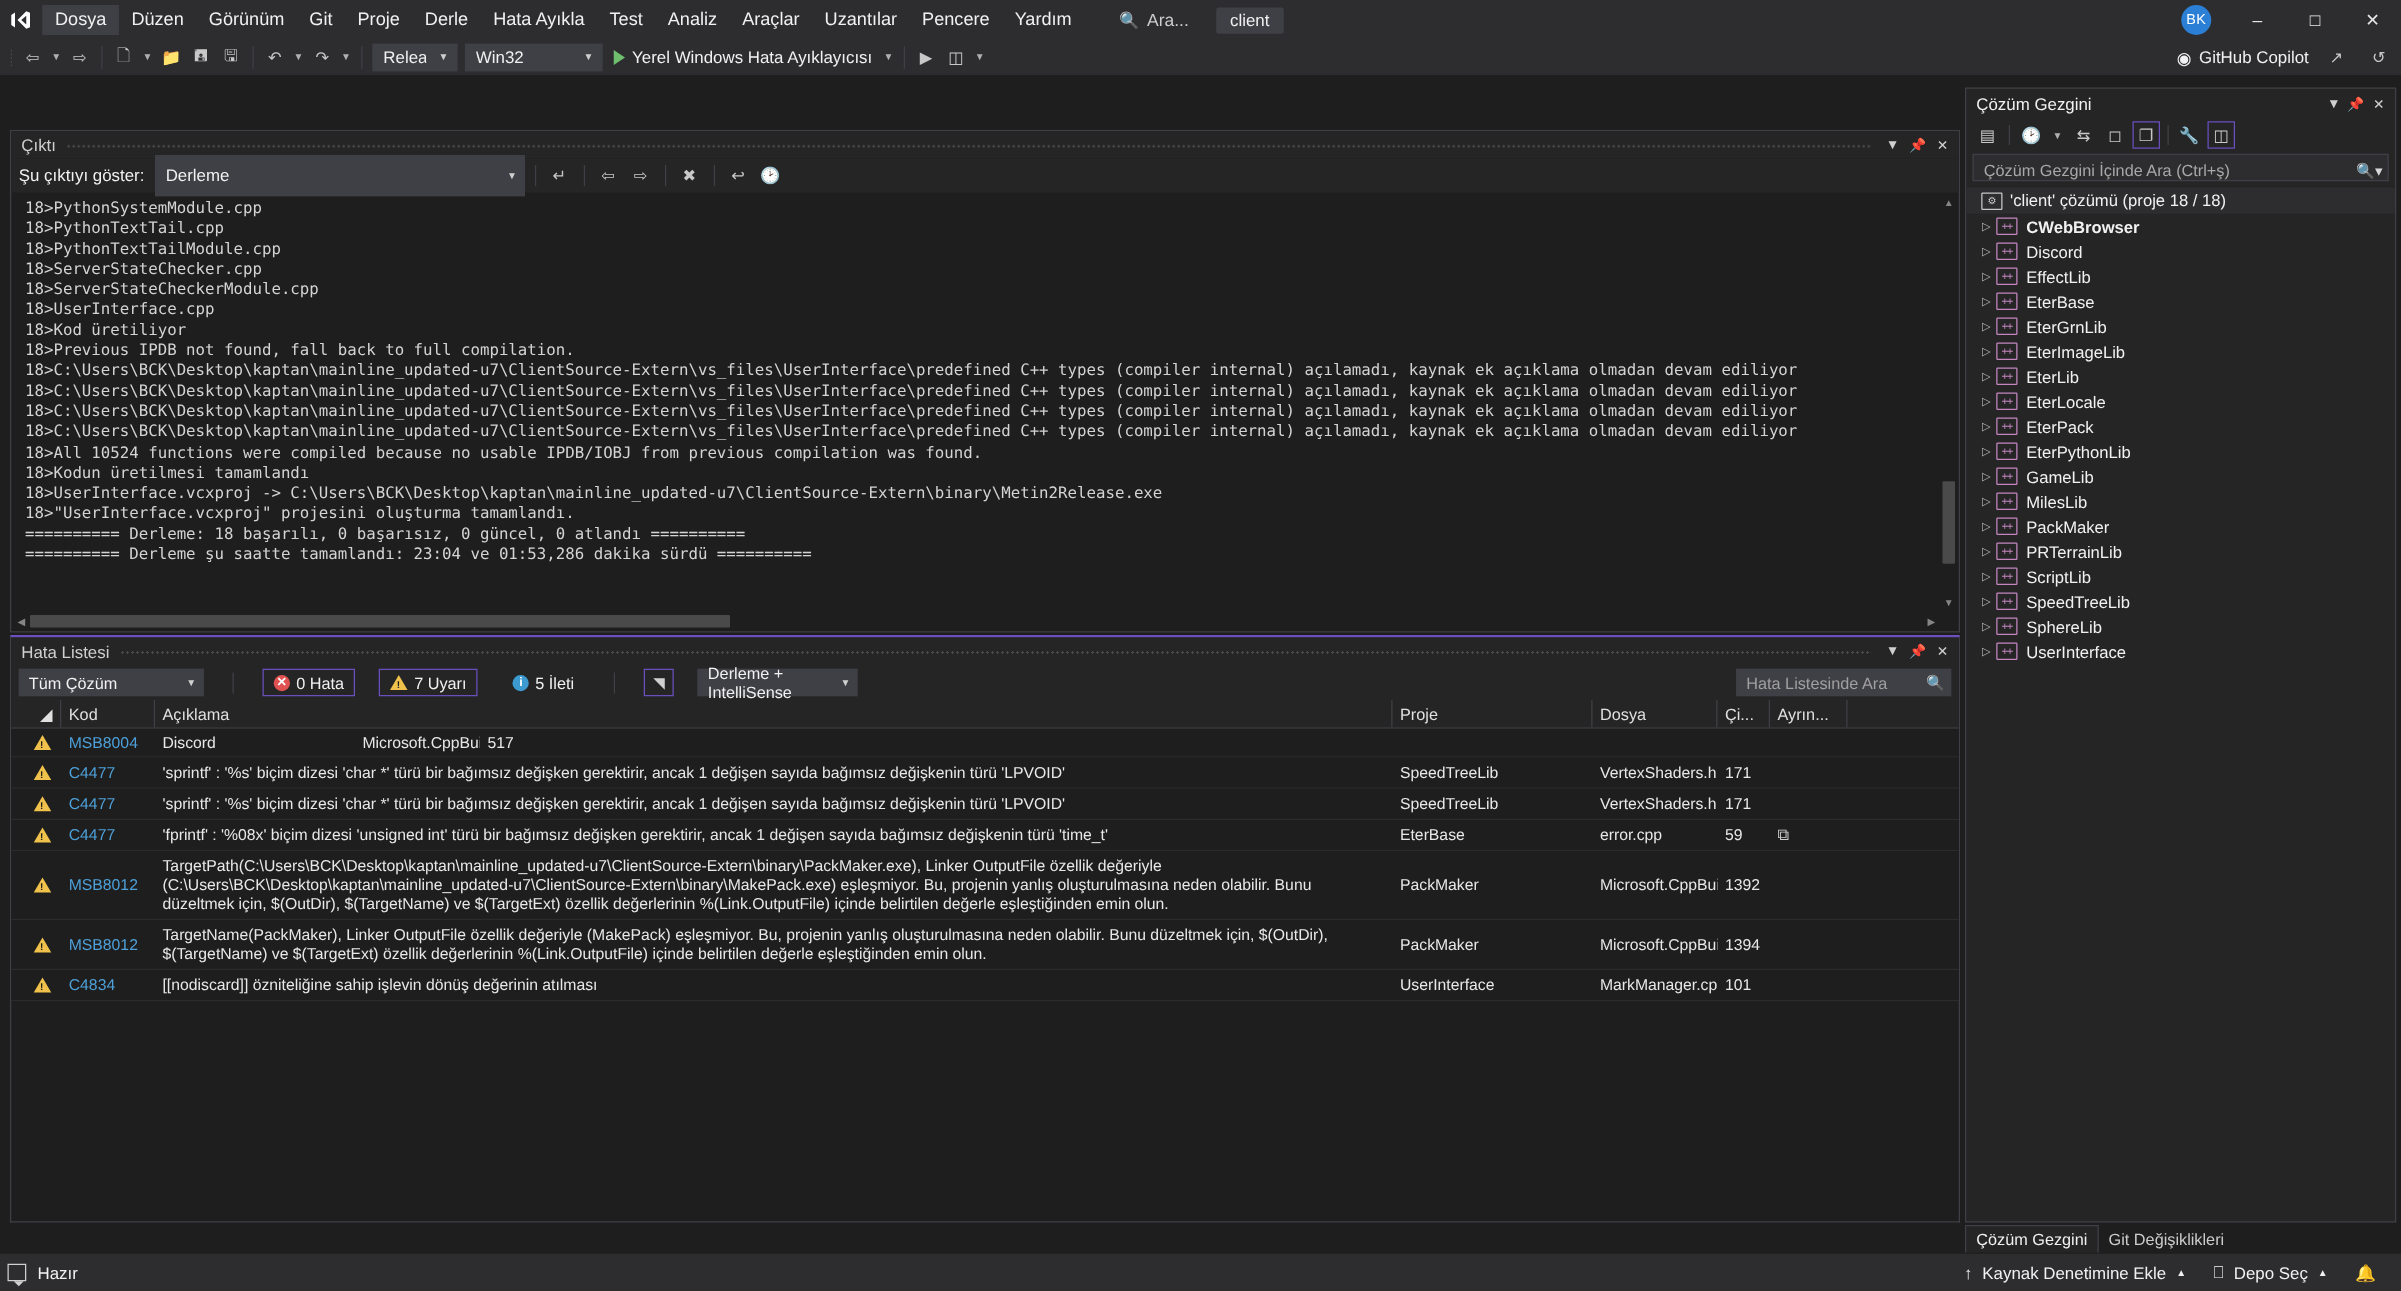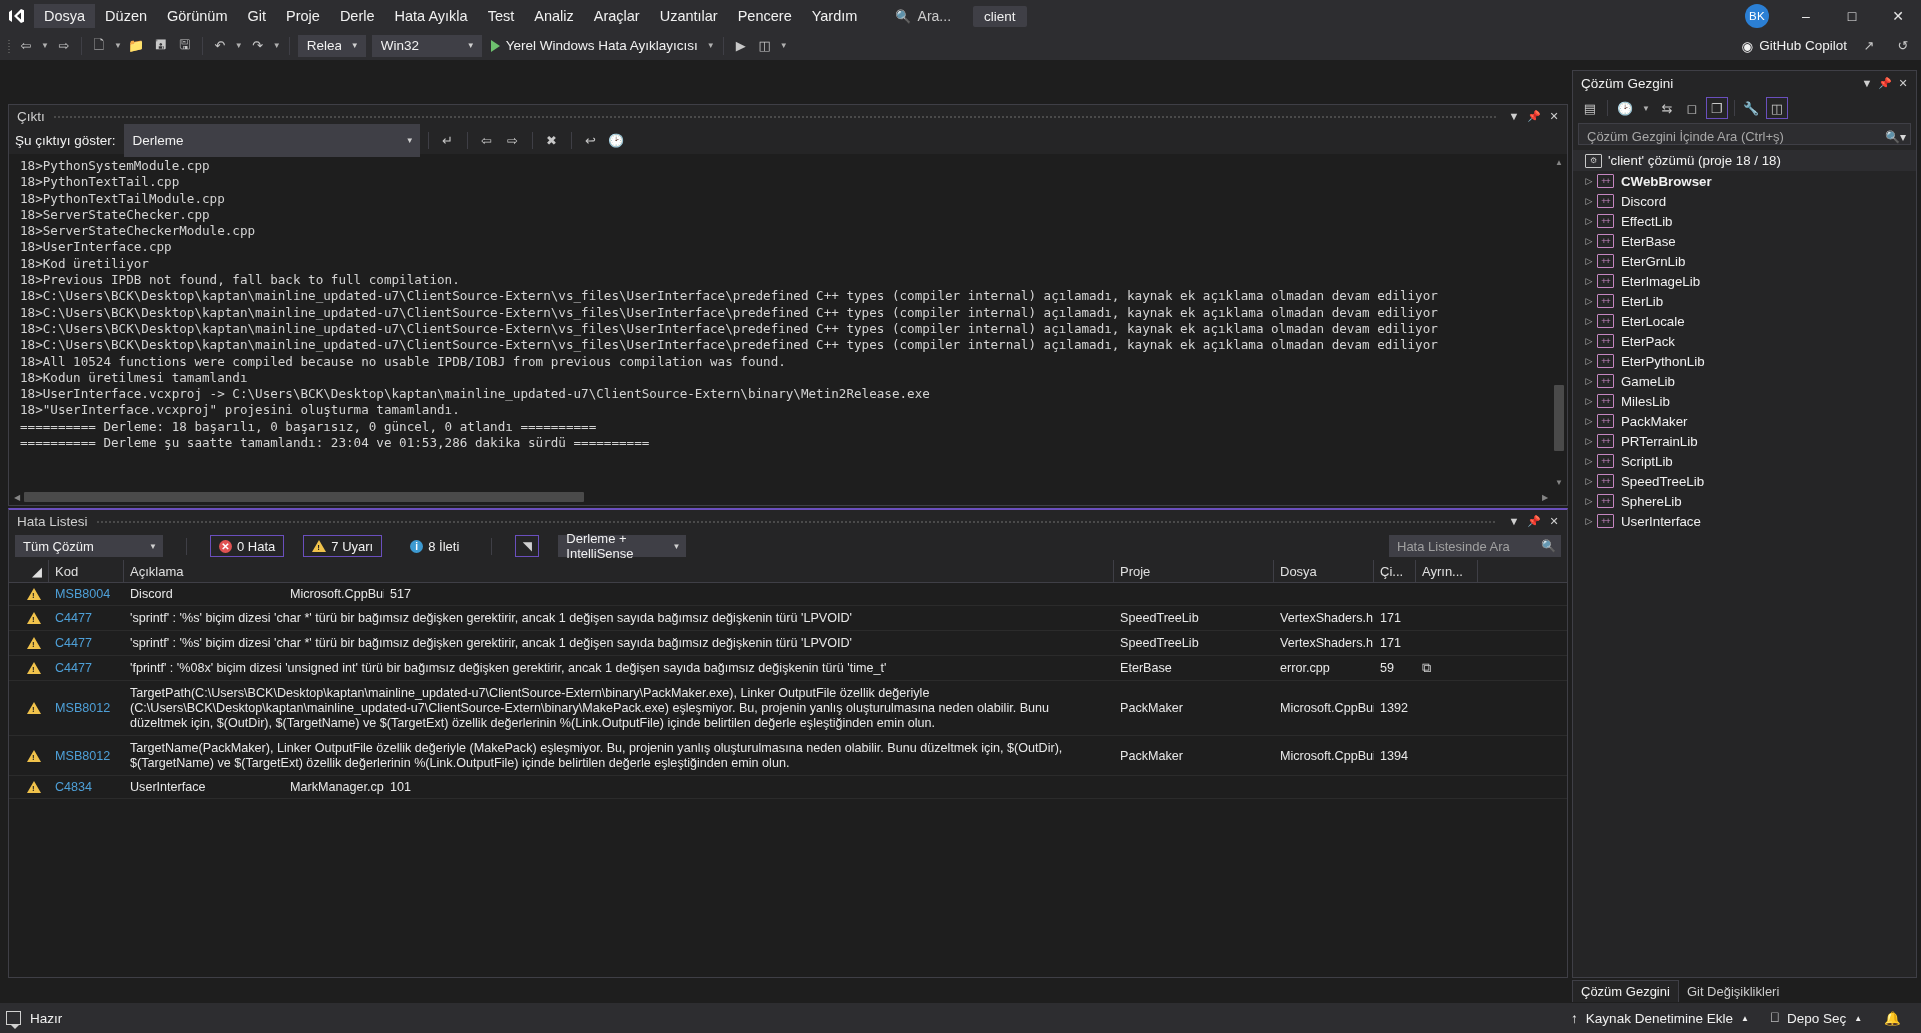--- a/index.html
+++ b/index.html
@@ -426,21 +426,21 @@
     <div class="sev-btn">
       <span class="dot-err">✕</span>
       <span>0 Hata</span>
     </div>
     <div class="sev-btn">
       <span class="tri-warn"></span>
       <span>7 Uyarı</span>
     </div>
     <div class="sev-btn plain">
       <span class="dot-info">i</span>
-      <span>8 İleti</span>
+      <span>5 İleti</span>
     </div>
     <span class="ot-sep"></span>
     <div id="el-filter-btn">◥</div>
     <div id="el-source">
       <span>Derleme + IntelliSense</span>
       <span class="carrow">▼</span>
     </div>
     <div id="el-search">
       <span>Hata Listesinde Ara</span>
       <span class="mag">🔍</span>
@@ -530,20 +530,21 @@
         <div class="cell c-file">Microsoft.CppBuild.targets</div>
         <div class="cell c-line">1394</div>
         <div class="cell c-det"></div>
         <div class="cell c-rest"></div>
       </div>
       <div class="el-row">
         <div class="cell c-icon">
           <span class="wicon"></span>
         </div>
         <div class="cell c-code">C4834</div>
+        <div class="cell c-desc">[[nodiscard]] özniteliğine sahip işlevin dönüş değerinin atılması</div>
         <div class="cell c-proj">UserInterface</div>
         <div class="cell c-file">MarkManager.cpp</div>
         <div class="cell c-line">101</div>
         <div class="cell c-det"></div>
         <div class="cell c-rest"></div>
       </div>
     </div>
 </div>
 
 <div id="solexp">

